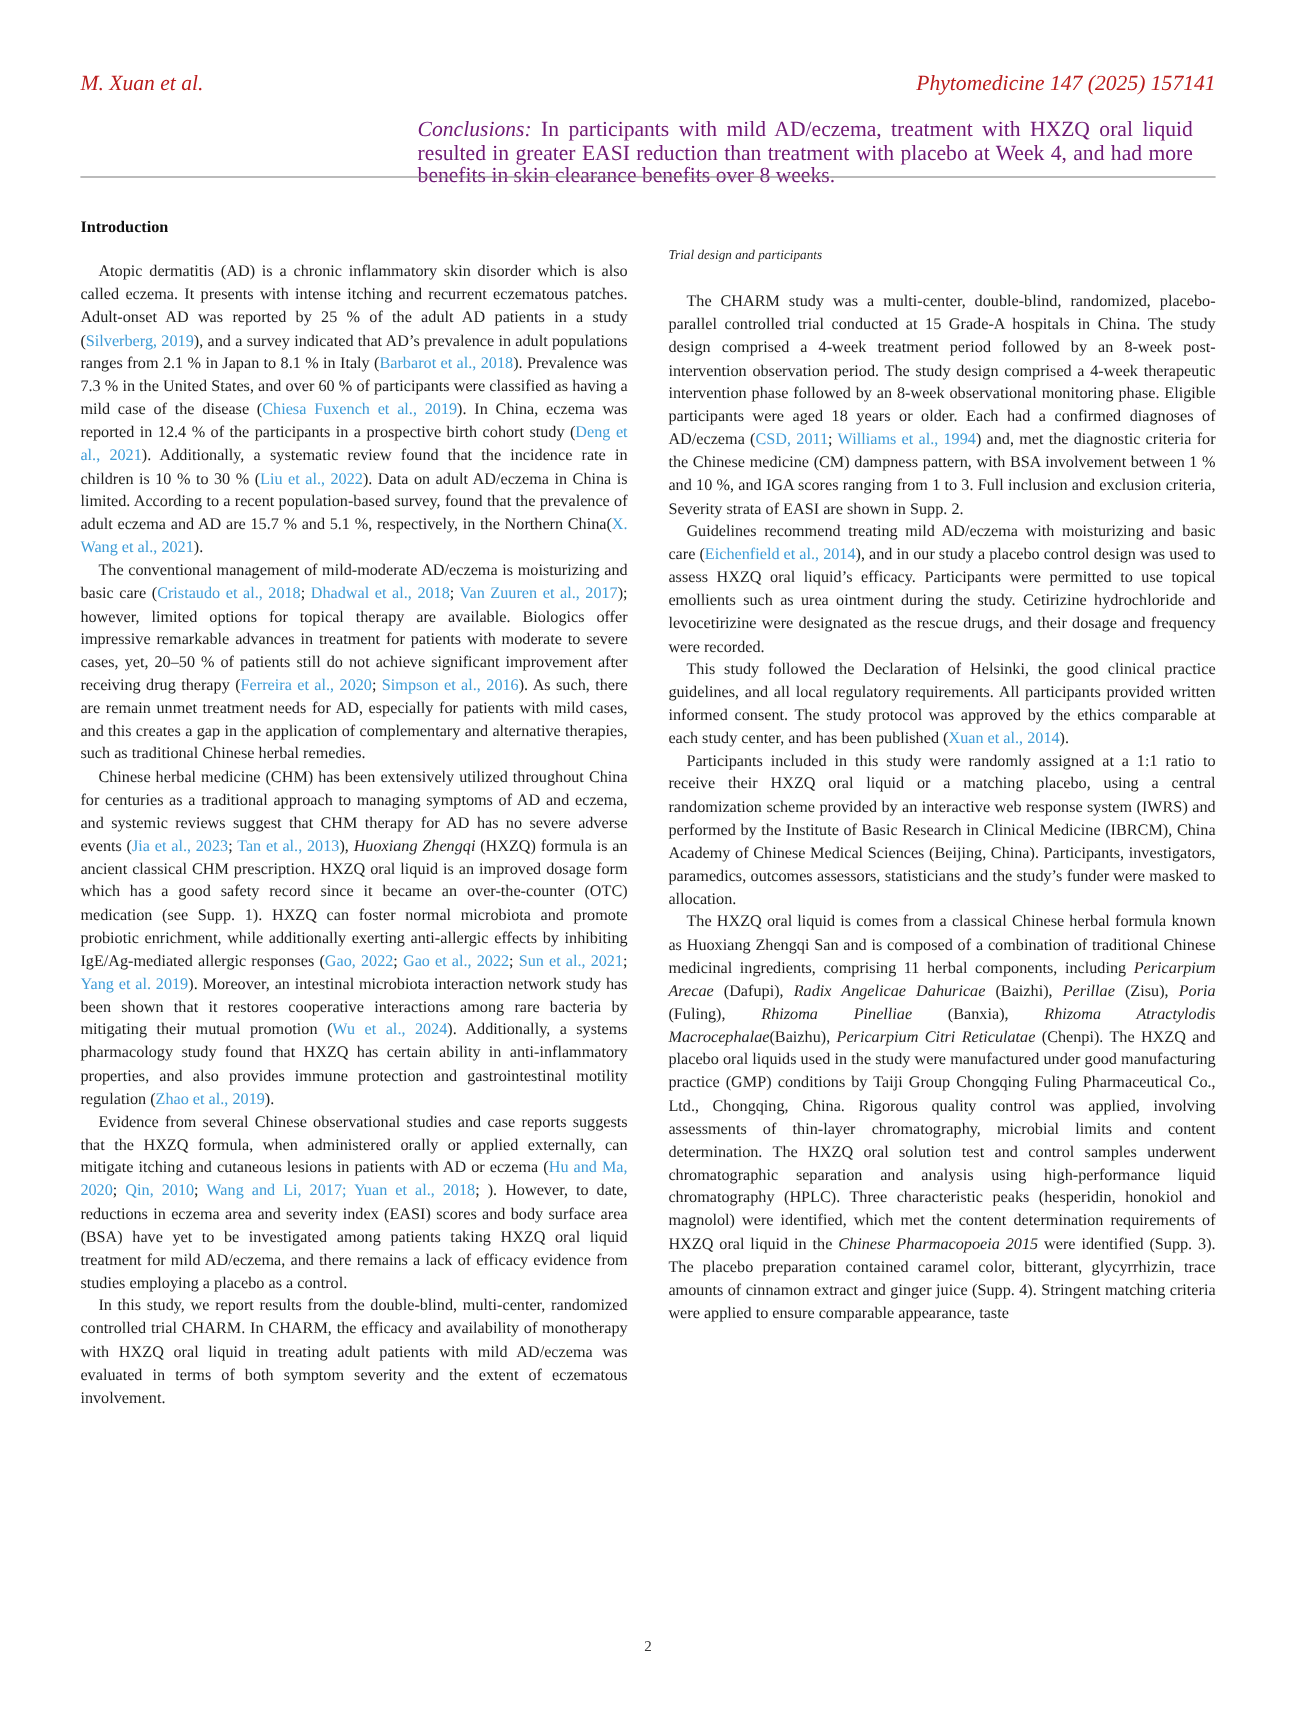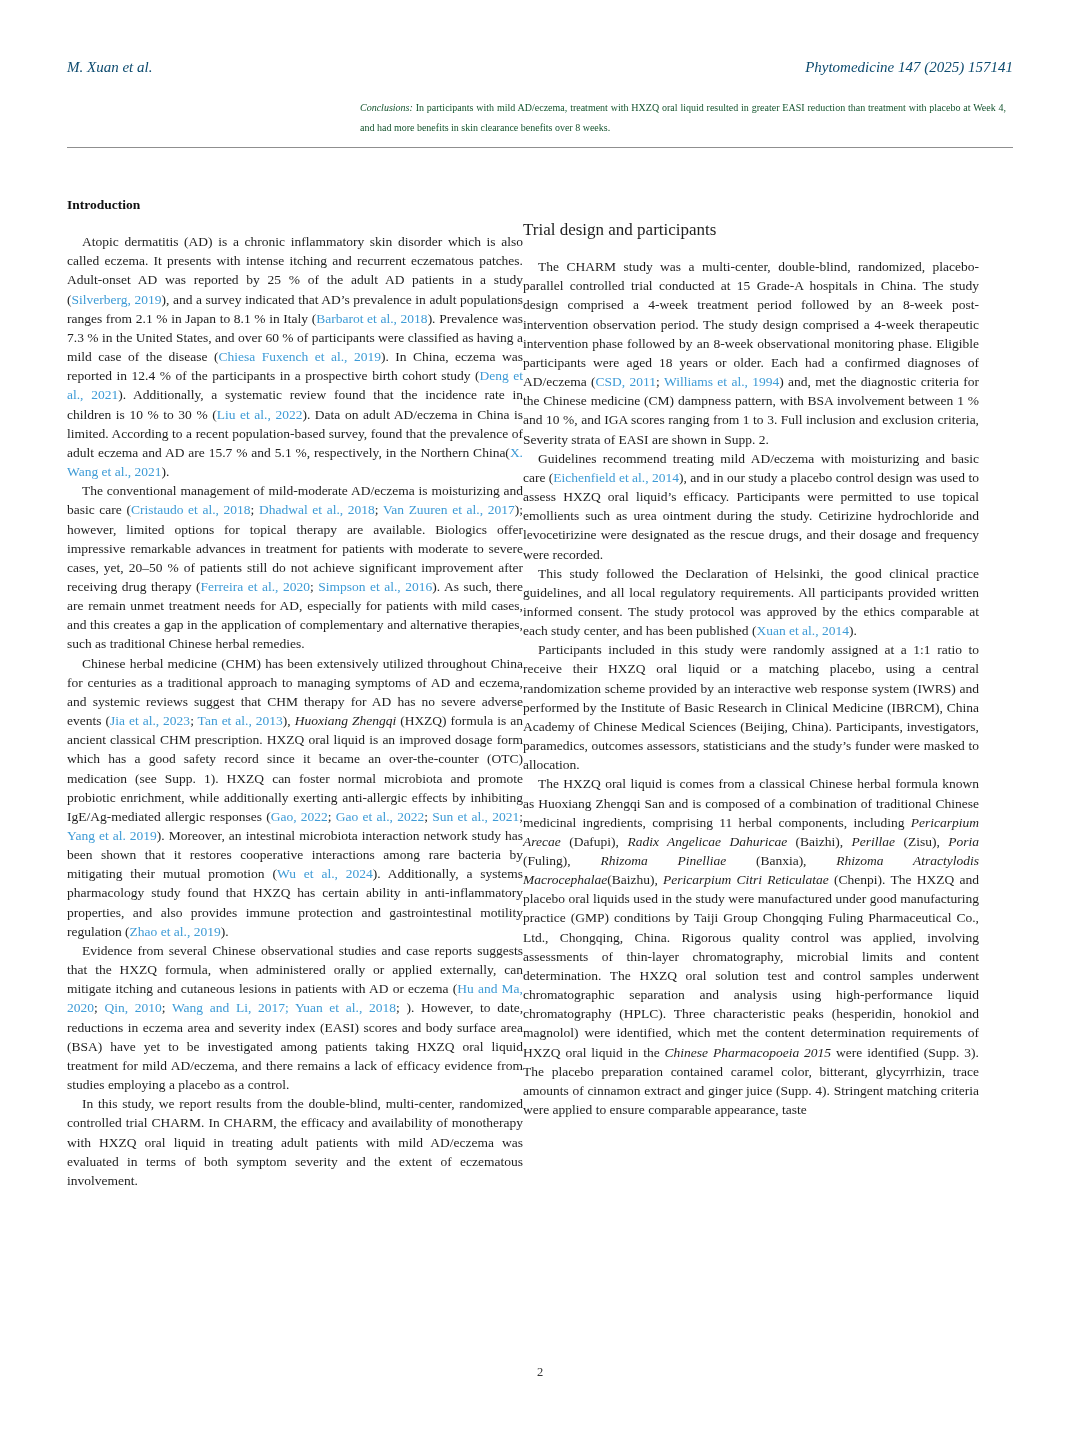--- a/index.html
+++ b/index.html
@@ -5,41 +5,41 @@
   * { margin:0; padding:0; box-sizing:border-box; }
   html,body { background:#ffffff; }
   .page {
     position:relative; width:1080px; height:1440px; background:#ffffff;
     font-family:"Liberation Serif", serif; color:#1e1e1e; overflow:hidden;
     margin:0 auto;
   }
   .running-head {
     position:absolute; top:59px; left:67px; width:946px;
     display:flex; justify-content:space-between;
-    font-style:italic; font-size:15px; color:#0c4a6e;
+    font-style:italic; font-size:18px; color:#b91c1c;
   }
   .abstract-tail {
-    position:absolute; top:98px; left:360px; width:646px;
-    font-size:10px; line-height:19.5px; text-align:justify; color:#14532d;
+    position:absolute; top:98px; left:348px; width:646px;
+    font-size:18px; line-height:19.5px; text-align:justify; color:#701a75;
   }
   .rule {
     position:absolute; top:147px; left:67px; width:946px;
     border:none; border-top:1px solid #8f8f8f;
   }
   .columns {
-    position:absolute; top:195px; left:67px; width:946px;
-    display:flex; 
+    position:absolute; top:179px; left:67px; width:946px;
+    display:flex; gap:34px;
   }
   .col {
     width:456px; font-size:13.5px; line-height:19.15px;
     text-align:justify; color:#1e1e1e;
     hyphens:auto; -webkit-hyphens:auto;
   }
   .col h2 { font-size:13.5px; font-weight:bold; color:#101010; margin:0 0 18px 0; }
-  .col h3 { font-size:17px; font-weight:normal; margin:25px 0 18px 0; }
+  .col h3 { font-size:11px; font-style:italic; font-weight:normal; margin:25px 0 18px 0; }
   .col h2 + h3 { margin-top:0; }
   .col p { margin:0; text-indent:15px; }
   .seg-italic { font-style:italic; }
   .seg-link { color:var(--link, #3e9bd6); }
   .page-footer {
     position:absolute; top:1365px; left:0; width:100%;
     text-align:center; font-size:12.5px; color:#333333;
   }
 </style>
 </head>

